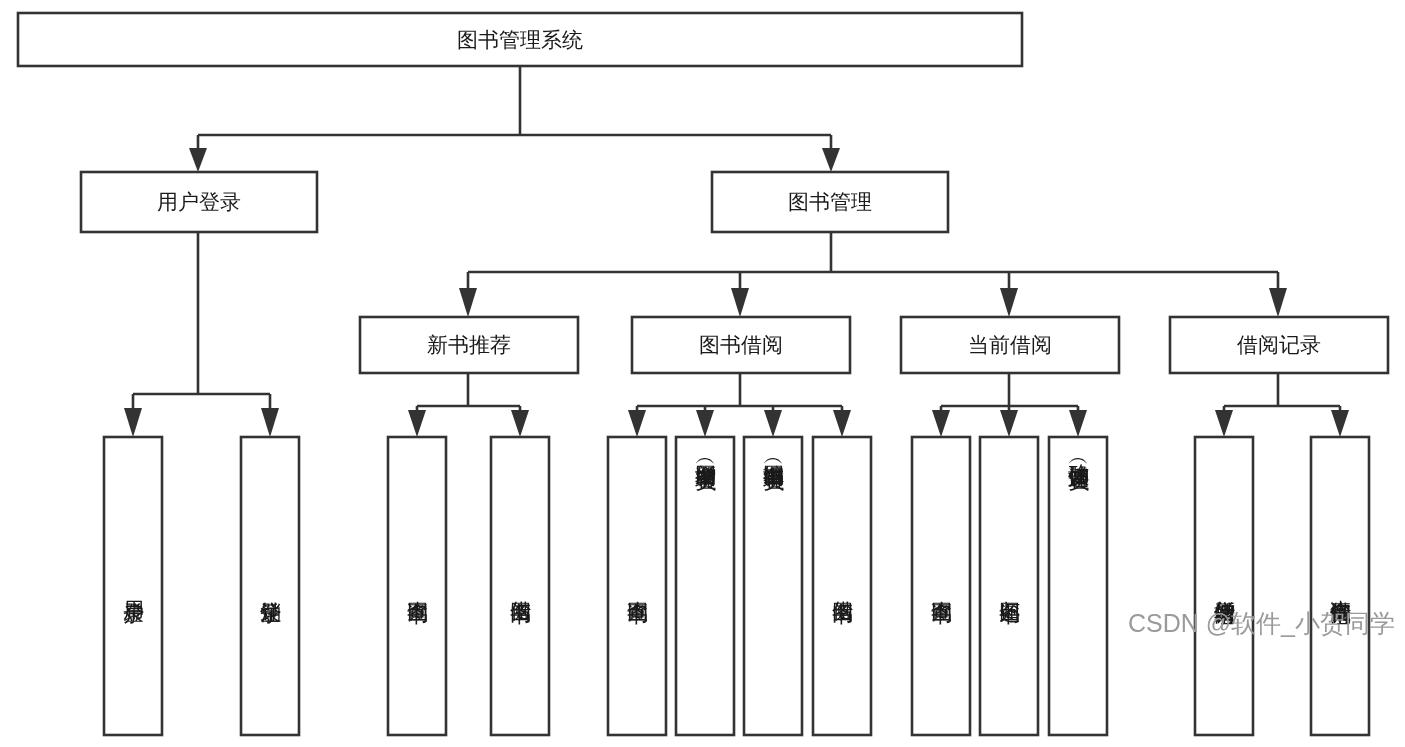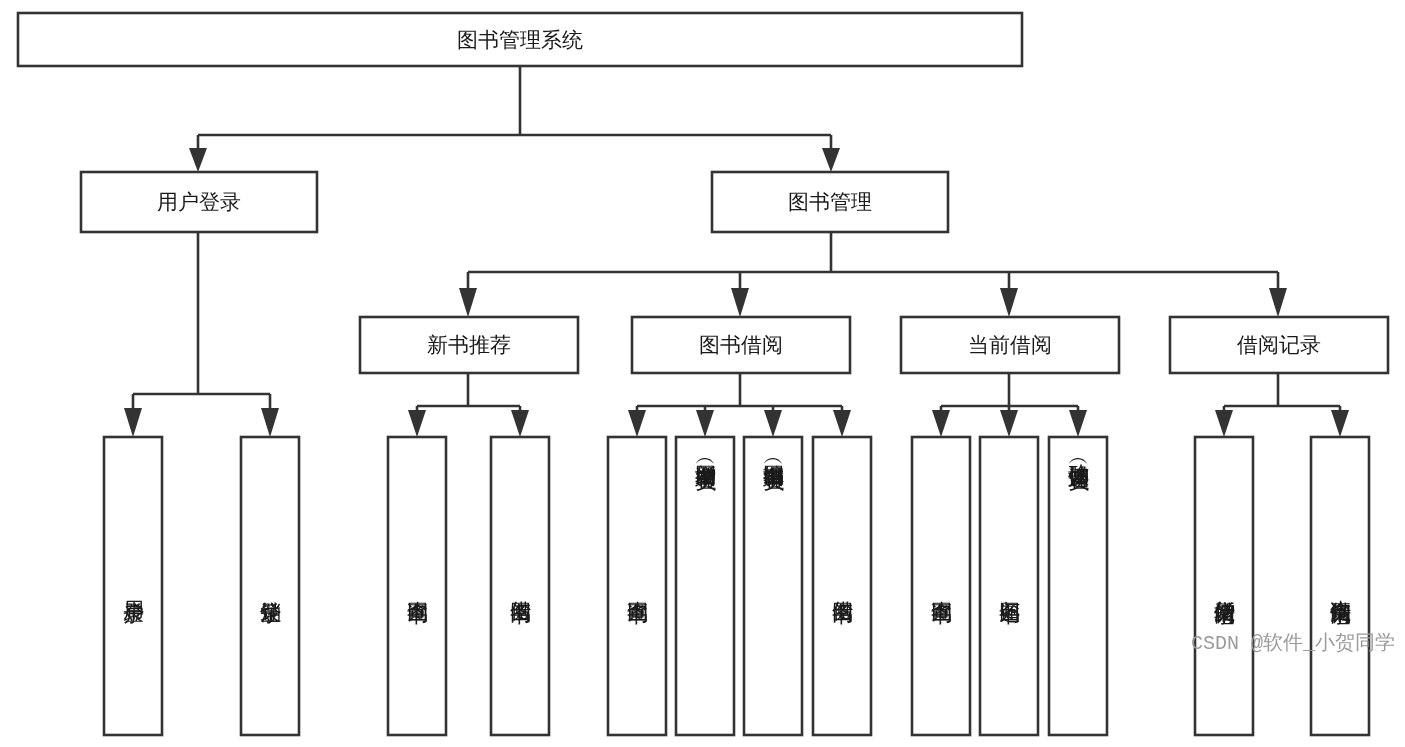--- a/index.html
+++ b/index.html
@@ -60,23 +60,23 @@
     font-size: 21px;
     line-height: 1.12;
     color: #1a1a1a;
     letter-spacing: 1px;
     white-space: nowrap;
     pointer-events: none;
   }
   .watermark {
     position: absolute;
     right: 10px;
-    bottom: 3px;
-    font-family: Liberation Mono, monospace;
-    font-size: 20px;
+    bottom: 19px;
+    font-family: Liberation Sans, sans-serif;
+    font-size: 25px;
     color: #9a9a9a;
     white-space: nowrap;
     user-select: none;
   }
 </style>
 </head>
 <body>
 
 <div id="diagram-root">
 

